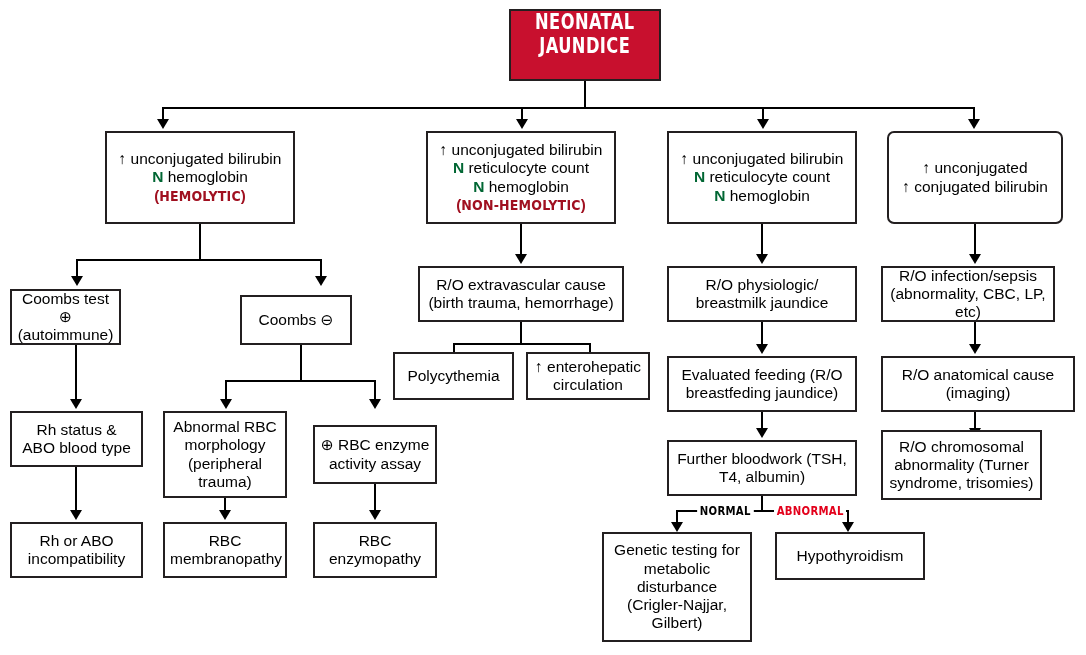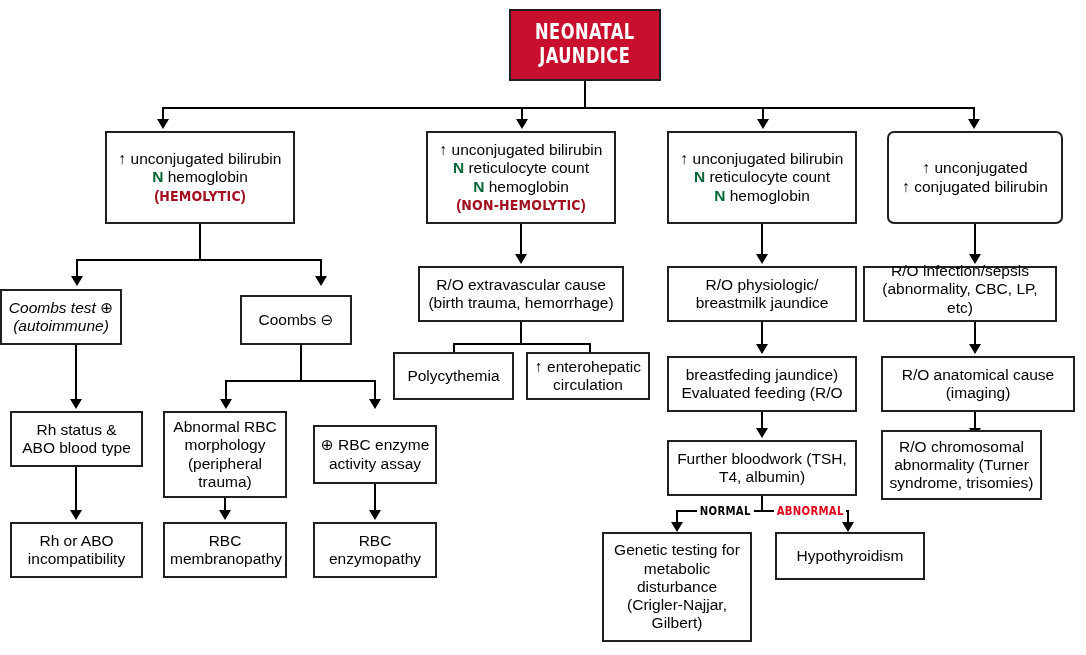--- a/index.html
+++ b/index.html
@@ -3,21 +3,21 @@
 <meta charset="utf-8">
 <style>
   html,body{margin:0;padding:0;background:#ffffff;}
   #page{position:relative;width:1086px;height:655px;background:#ffffff;
         font-family:"Liberation Sans","DejaVu Sans",sans-serif;overflow:hidden;}
   .box{position:absolute;box-sizing:border-box;border:2px solid #231f20;background:#ffffff;
        display:flex;align-items:center;justify-content:center;text-align:center;
        font-size:15.5px;line-height:1.18;color:#000000;padding:3px 5px;}
   .box .inner{width:100%;}
   .title-box{position:absolute;box-sizing:border-box;background:#C8102E;border:2px solid #231f20;
-       display:flex;align-items:center;justify-content:center;text-align:center;}
+       display:flex;align-items:flex-start;justify-content:center;text-align:center;}
   .title-box .inner{color:#ffffff;font-weight:bold;font-size:21px;line-height:1.12;
        letter-spacing:0.5px;font-family:"DejaVu Sans Condensed","Liberation Sans",sans-serif;
        transform:scaleX(0.86);transform-origin:center;}
   .n{color:#006633;font-weight:bold;}
   .hemo{color:#A01020;font-weight:bold;font-size:14px;letter-spacing:0.2px;
         font-family:"DejaVu Sans Condensed","Liberation Sans",sans-serif;}
   .paren{color:#A01020;font-weight:bold;font-size:15px;}
   .edge{position:absolute;background:#000000;}
   .vline{width:2px;}
   .hline{height:2px;}
@@ -62,21 +62,21 @@
     </div>
   </div>
 
   <div class="edge vline" style="left:199px;top:224px;height:37px;"></div>
   <div class="edge hline" style="left:76px;top:259px;width:246px;"></div>
   <div class="edge vline" style="left:76px;top:259px;height:19px;"></div>
   <div class="arrowhead" style="left:71px;top:276px;"></div>
   <div class="edge vline" style="left:320px;top:259px;height:19px;"></div>
   <div class="arrowhead" style="left:315px;top:276px;"></div>
 
-  <div class="box" style="left:0;top:289px;width:122px;height:56px;font-style:italic;">
+  <div class="box" style="left:10px;top:289px;width:111px;height:56px;">
     <div class="inner">
       <div>Coombs test ⊕</div>
       <div>(autoimmune)</div>
     </div>
   </div>
 
   <div class="box" style="left:240px;top:295px;width:112px;height:50px;">
     <div class="inner">
       <div>Coombs ⊖</div>
     </div>
@@ -198,22 +198,22 @@
       <div>R/O physiologic/</div>
       <div>breastmilk jaundice</div>
     </div>
   </div>
 
   <div class="edge vline" style="left:761px;top:322px;height:24px;"></div>
   <div class="arrowhead" style="left:756px;top:344px;"></div>
 
   <div class="box" style="left:667px;top:356px;width:190px;height:56px;">
     <div class="inner">
+      <div>Evaluated feeding (R/O</div>
       <div>breastfeding jaundice)</div>
-      <div>Evaluated feeding (R/O</div>
     </div>
   </div>
 
   <div class="edge vline" style="left:761px;top:412px;height:18px;"></div>
   <div class="arrowhead" style="left:756px;top:428px;"></div>
 
   <div class="box" style="left:667px;top:440px;width:190px;height:56px;">
     <div class="inner">
       <div>Further bloodwork (TSH,</div>
       <div>T4, albumin)</div>
@@ -249,21 +249,21 @@
   <div class="box" style="left:887px;top:131px;width:176px;height:93px;border-radius:7px;">
     <div class="inner">
       <div>↑ unconjugated</div>
       <div>↑ conjugated bilirubin</div>
     </div>
   </div>
 
   <div class="edge vline" style="left:974px;top:224px;height:32px;"></div>
   <div class="arrowhead" style="left:969px;top:254px;"></div>
 
-  <div class="box" style="left:863px;top:266px;width:194px;height:56px;align-items:flex-end;">
+  <div class="box" style="left:881px;top:266px;width:174px;height:56px;">
     <div class="inner">
       <div>R/O infection/sepsis</div>
       <div>(abnormality, CBC, LP, etc)</div>
     </div>
   </div>
 
   <div class="edge vline" style="left:974px;top:322px;height:24px;"></div>
   <div class="arrowhead" style="left:969px;top:344px;"></div>
 
   <div class="box" style="left:881px;top:356px;width:194px;height:56px;">

